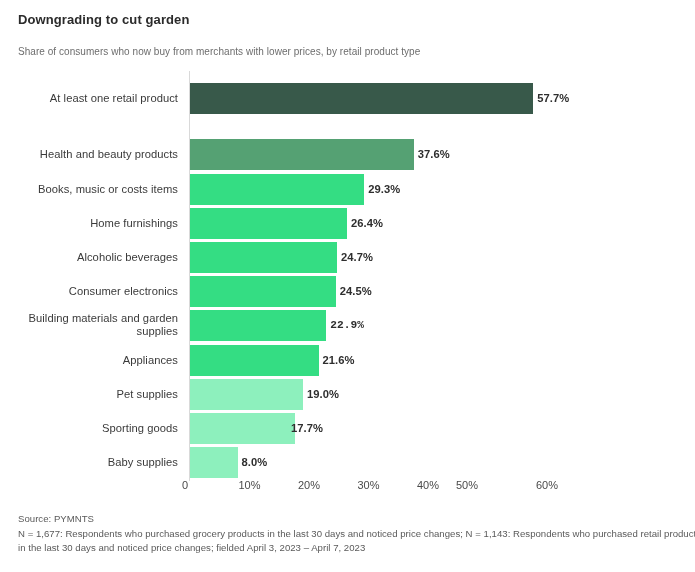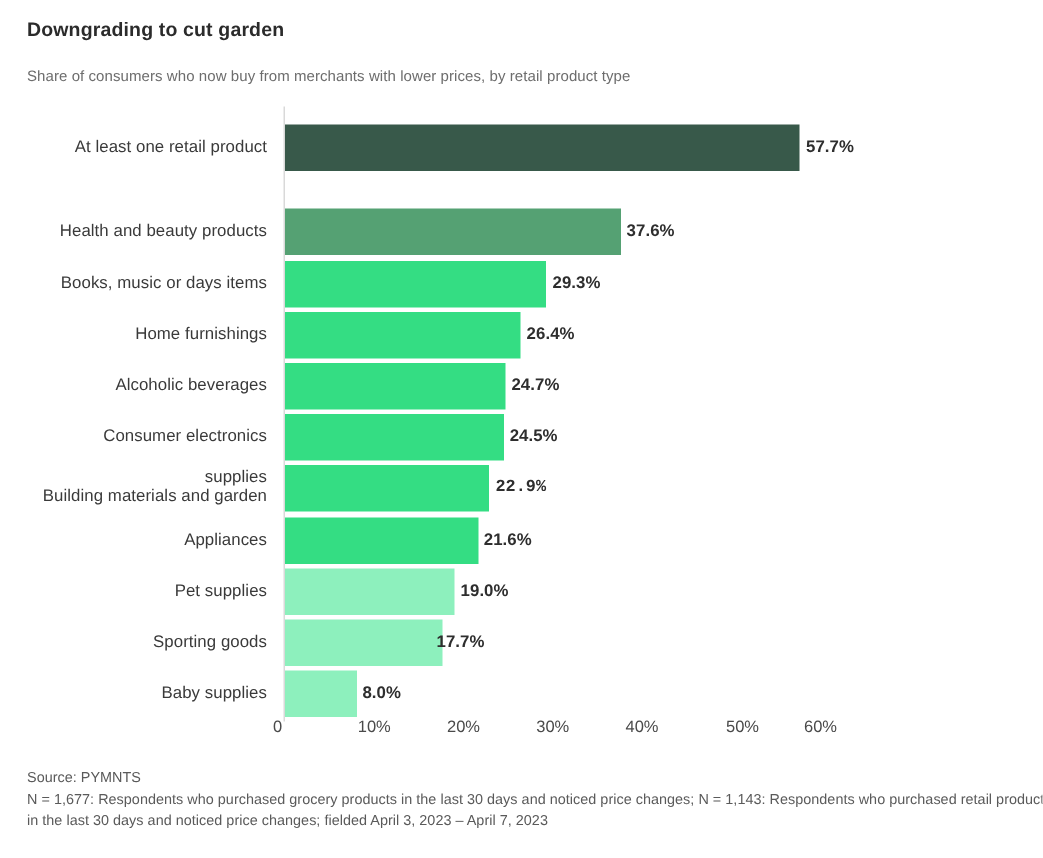--- a/index.html
+++ b/index.html
@@ -151,21 +151,21 @@
       </div>
       <div class="row" style="top: 73.4px;">
         <div class="cat-label single">
           <div>Health and beauty products</div>
         </div>
         <div class="bar" style="width: 223.72px; background: rgb(85, 161, 115);"></div>
         <div class="val-label" style="left: 417.72px;">37.6%</div>
       </div>
       <div class="row" style="top: 107.6px;">
         <div class="cat-label single">
-          <div>Books, music or days items</div>
+          <div>Books, music or costs items</div>
         </div>
         <div class="bar" style="width: 174.335px; background: rgb(52, 221, 131);"></div>
         <div class="val-label" style="left: 368.335px;">29.3%</div>
       </div>
       <div class="row" style="top: 141.8px;">
         <div class="cat-label single">
           <div>Home furnishings</div>
         </div>
         <div class="bar" style="width: 157.08px; background: rgb(52, 221, 131);"></div>
         <div class="val-label" style="left: 351.08px;">26.4%</div>
@@ -179,22 +179,22 @@
       </div>
       <div class="row" style="top: 210.2px;">
         <div class="cat-label single">
           <div>Consumer electronics</div>
         </div>
         <div class="bar" style="width: 145.775px; background: rgb(52, 221, 131);"></div>
         <div class="val-label" style="left: 339.775px;">24.5%</div>
       </div>
       <div class="row" style="top: 244.4px;">
         <div class="cat-label double">
+          <div>Building materials and garden</div>
           <div>supplies</div>
-          <div>Building materials and garden</div>
         </div>
         <div class="bar" style="width: 136.255px; background: rgb(52, 221, 131);"></div>
         <div class="val-label" style="left: 330.255px; font-family: Liberation Mono, monospace;">22.9%</div>
       </div>
       <div class="row" style="top: 278.6px;">
         <div class="cat-label single">
           <div>Appliances</div>
         </div>
         <div class="bar" style="width: 128.52px; background: rgb(52, 221, 131);"></div>
         <div class="val-label" style="left: 322.52px;">21.6%</div>
@@ -220,21 +220,21 @@
         <div class="bar" style="width: 47.6px; background: rgb(141, 240, 189);"></div>
         <div class="val-label" style="left: 241.6px;">8.0%</div>
       </div>
     </div>
   <div class="xaxis" id="x-axis">
       <div class="tick" style="left: 185px;">0</div>
       <div class="tick" style="left: 249.5px;">10%</div>
       <div class="tick" style="left: 309px;">20%</div>
       <div class="tick" style="left: 368.5px;">30%</div>
       <div class="tick" style="left: 428px;">40%</div>
-      <div class="tick" style="left: 495px;">50%</div>
+      <div class="tick" style="left: 467px;">50%</div>
       <div class="tick" style="left: 547px;">60%</div>
     </div>
 </div>
 
 <div class="footer">
   <div>Source: PYMNTS</div>
   <div>N = 1,677: Respondents who purchased grocery products in the last 30 days and noticed price changes; N = 1,143: Respondents who purchased retail products</div>
   <div>in the last 30 days and noticed price changes; fielded April 3, 2023 – April 7, 2023</div>
 </div>
 

